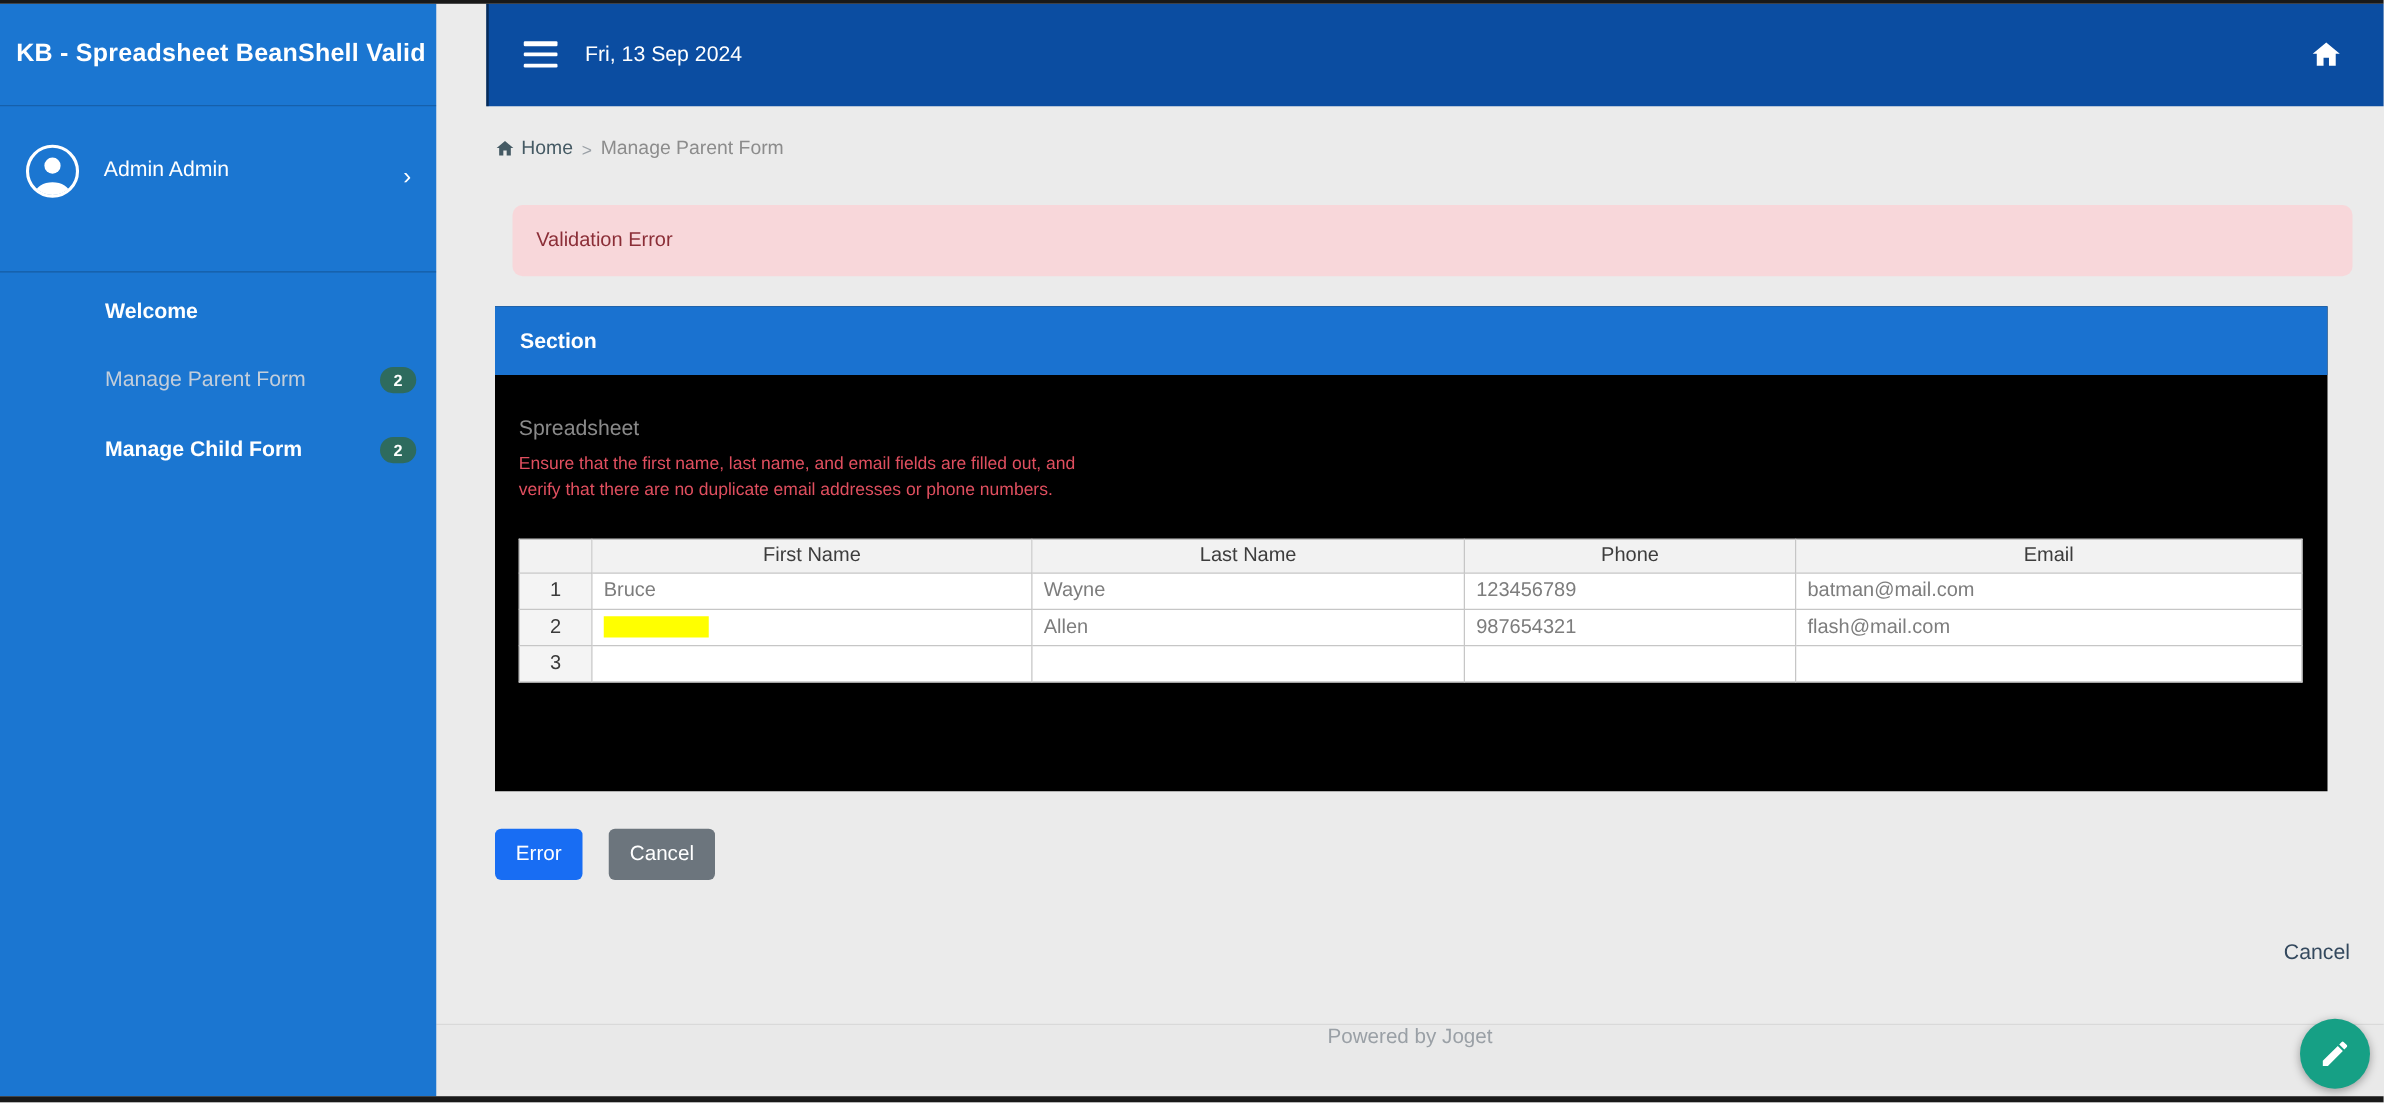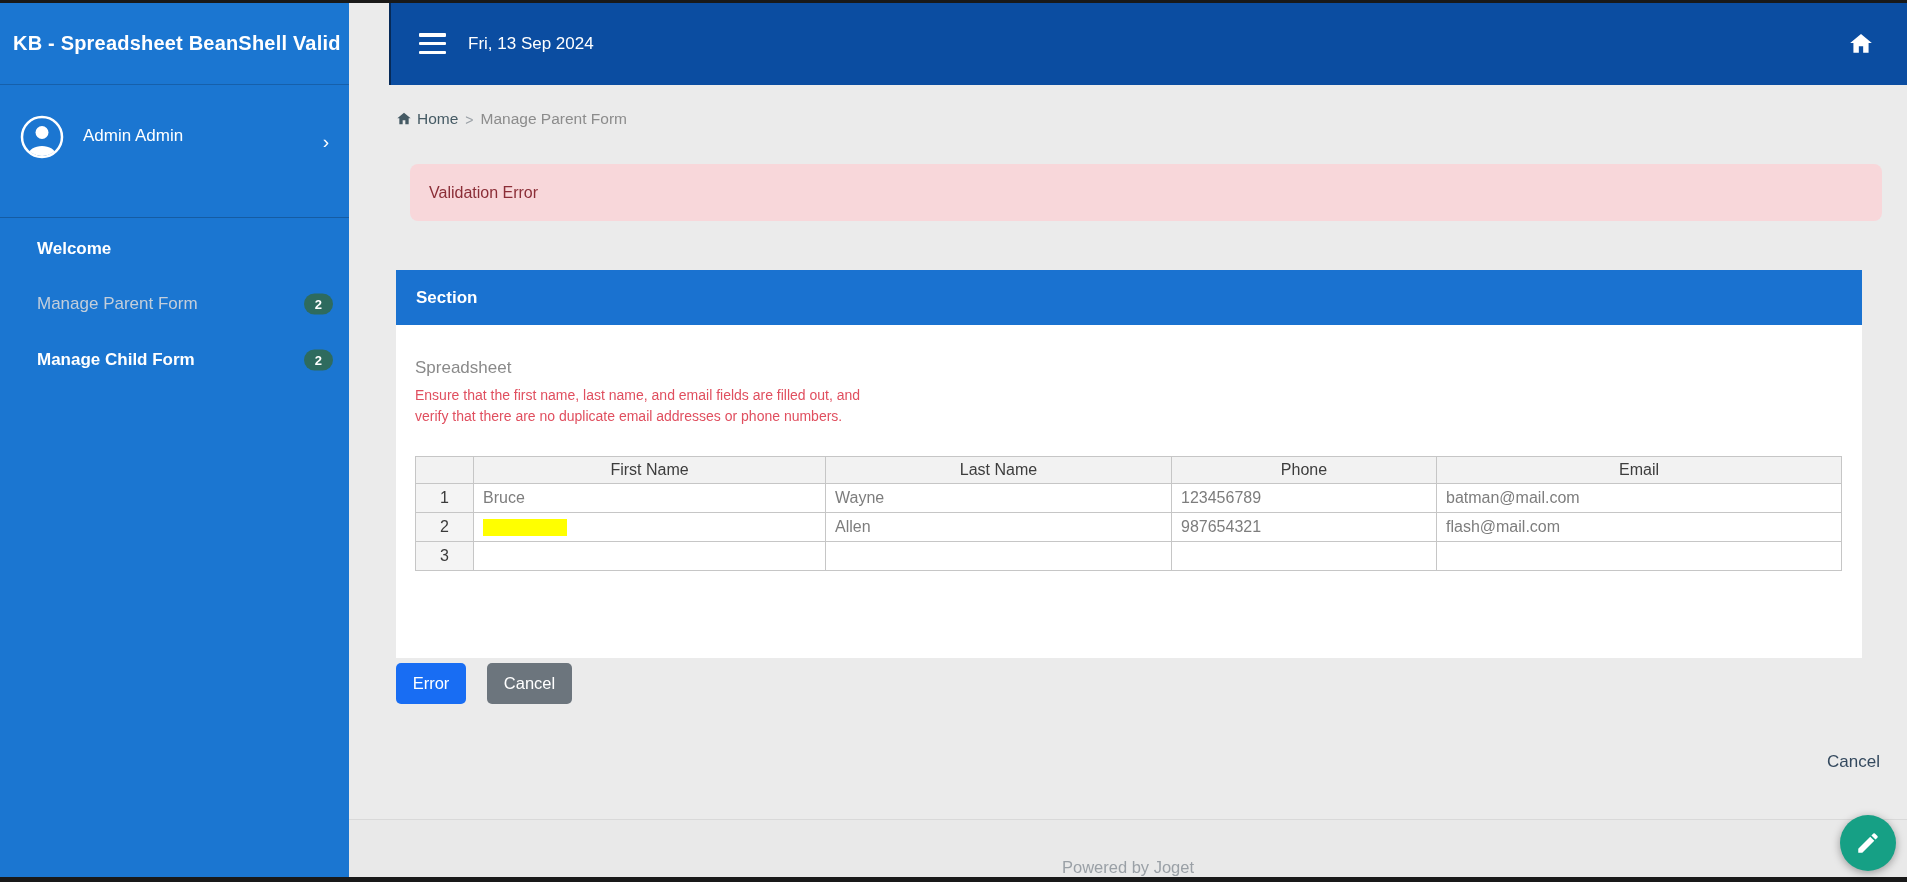--- a/index.html
+++ b/index.html
@@ -15,61 +15,61 @@
 
   
   .sidebar { position:absolute; top:3px; left:0; width:349px; height:874px; background:var(--sidebar,#1976d2); z-index:10; }
   .app-title-band { height:82px; display:flex; align-items:center; padding-left:13px; border-bottom:1px solid rgba(0,0,0,.18); overflow:hidden; }
   .app-title { font-size:20px; font-weight:700; color:#fff; white-space:nowrap; letter-spacing:.2px; }
   .user-row { position:absolute; top:110px; left:0; width:100%; height:50px; cursor:pointer; }
   .avatar { position:absolute; left:20px; top:2px; width:44px; height:44px; }
   .user-name { position:absolute; left:83px; top:13px; font-size:17px; color:#fff; }
   .user-chevron { position:absolute; right:20px; top:22px; color:#fff; font-size:19px; line-height:14px; }
   .sidebar-divider { position:absolute; top:214px; left:0; width:100%; height:1px; background:rgba(0,0,0,.22); }
-  .menu-item { position:absolute; left:0; width:100%; height:40px; display:flex; align-items:center; padding-left:37px; font-size:17px; color:#fff; cursor:pointer; }
+  .menu-item { position:absolute; left:0; width:100%; height:40px; display:flex; align-items:center; padding-left:84px; font-size:17px; color:#fff; cursor:pointer; }
   .mi-welcome { top:226px; font-weight:600; }
   .mi-parent  { top:281px; color:#c3cedb; font-weight:400; }
   .mi-child   { top:337px; font-weight:600; }
   .badge { position:absolute; right:16px; top:50%; transform:translateY(-50%); background:var(--badge,#2e6b5e); color:#fff; font-size:13px; font-weight:700; border-radius:12px; padding:3px 11px; line-height:15px; }
 
   
   .topbar { position:absolute; left:345px; top:3px; right:0; height:82px; background:var(--topbar,#0b4da1); border-left:2px solid rgba(0,0,0,.45);margin-left:44px; }
   .hamburger { position:absolute; left:28px; top:30px; width:27px; height:21px; display:flex; flex-direction:column; justify-content:space-between; cursor:pointer; }
   .hamburger span { display:block; height:3.5px; background:#fff; border-radius:1px; }
   .topbar-date { position:absolute; left:77px; top:31px; color:#fff; font-size:17px; }
   .home-btn { position:absolute; right:33px; top:28px; width:26px; height:26px; cursor:pointer; }
 
   
   .breadcrumb { position:absolute; left:396px; top:110px; display:flex; align-items:flex-end; gap:7px; font-size:15.5px; z-index:5; }
   .crumb-home { display:flex; align-items:center; gap:5px; color:#455a64; cursor:pointer; }
   .crumb-sep { color:#9aa0a6; font-size:14px; }
   .crumb-current { color:#8c8c8c; }
 
   .alert { position:absolute; left:410px; top:164px; width:1472px; height:57px; background:var(--alert_bg,#f8d7da); border-radius:8px; display:flex; align-items:center; padding-left:19px; color:var(--alert_text,#8b2e37); font-size:16px; z-index:5; }
 
-  .panel { position:absolute; left:396px; top:245px; width:1466px; height:388px; background:#ffffff; z-index:5;margin-top:25px; }
+  .panel { position:absolute; left:396px; top:245px; width:1466px; height:388px; background:#000000; z-index:5; }
   .panel-header { height:55px; background:var(--section_header,#1a72d0); display:flex; align-items:center; padding-left:20px; }
   .panel-title { color:#fff; font-size:17px; font-weight:700; }
   .field-label { position:absolute; left:19px; top:88px; font-size:17px; color:#8a8a8a; }
   .error-text { position:absolute; left:19px; top:115px; width:452px; font-size:14px; line-height:21px; color:var(--error_text,#e04f5f); }
 
   .sheet { position:absolute; left:19px; top:186px; width:1426px; border-collapse:collapse; table-layout:fixed; background:#fff; font-size:16px;padding-left:27px; }
   .sheet th, .sheet td { border:1px solid #c6c6c6; overflow:hidden; white-space:nowrap; }
   .sheet th { height:27px; background:#f2f2f2; font-weight:400; color:#3d3d3d; text-align:center; }
   .sheet td { height:29px; padding-left:9px; color:#7d7d7d; background:#fff; }
   .sheet td.num { background:#f4f4f4; text-align:center; padding-left:0; color:#3a3a3a; }
   .hl { display:inline-block; width:84px; height:17px; background:var(--highlight,#ffff00); vertical-align:middle; }
 
   .btn { position:absolute; top:663px; height:41px; border:none; border-radius:5px; color:#fff; font-size:16.5px; font-family:"Liberation Sans",sans-serif; cursor:pointer; z-index:5; }
   .btn-save { left:396px; width:70px; background:var(--save,#186df3); }
   .btn-cancel { left:487px; width:85px; background:var(--cancel,#6c757d); }
 
   .print-link { position:absolute; top:752px; right:27px; font-size:17px; color:#34495e; cursor:pointer; z-index:5; }
 
-  .footer { position:absolute; left:349px; top:819px; right:0; height:58px; background:#e9e9e9; border-top:1px solid #d9d9d9; display:flex; align-items:flex-end; justify-content:center; color:#9aa0a6; font-size:16.5px; z-index:5; }
+  .footer { position:absolute; left:349px; top:819px; right:0; height:58px; background:#e9e9e9; border-top:1px solid #d9d9d9; display:flex; align-items:flex-start; justify-content:center; color:#9aa0a6; font-size:16.5px; z-index:5; }
 
   .fab { position:absolute; right:11px; bottom:11px; width:56px; height:56px; border-radius:50%; background:var(--fab,#16a085); display:flex; align-items:center; justify-content:center; box-shadow:0 2px 8px rgba(0,0,0,.35); cursor:pointer; z-index:70; }
 </style>
 </head>
 <body>
 
 <div class="top-strip"></div>
 
 <aside class="sidebar">
   <div class="app-title-band">

